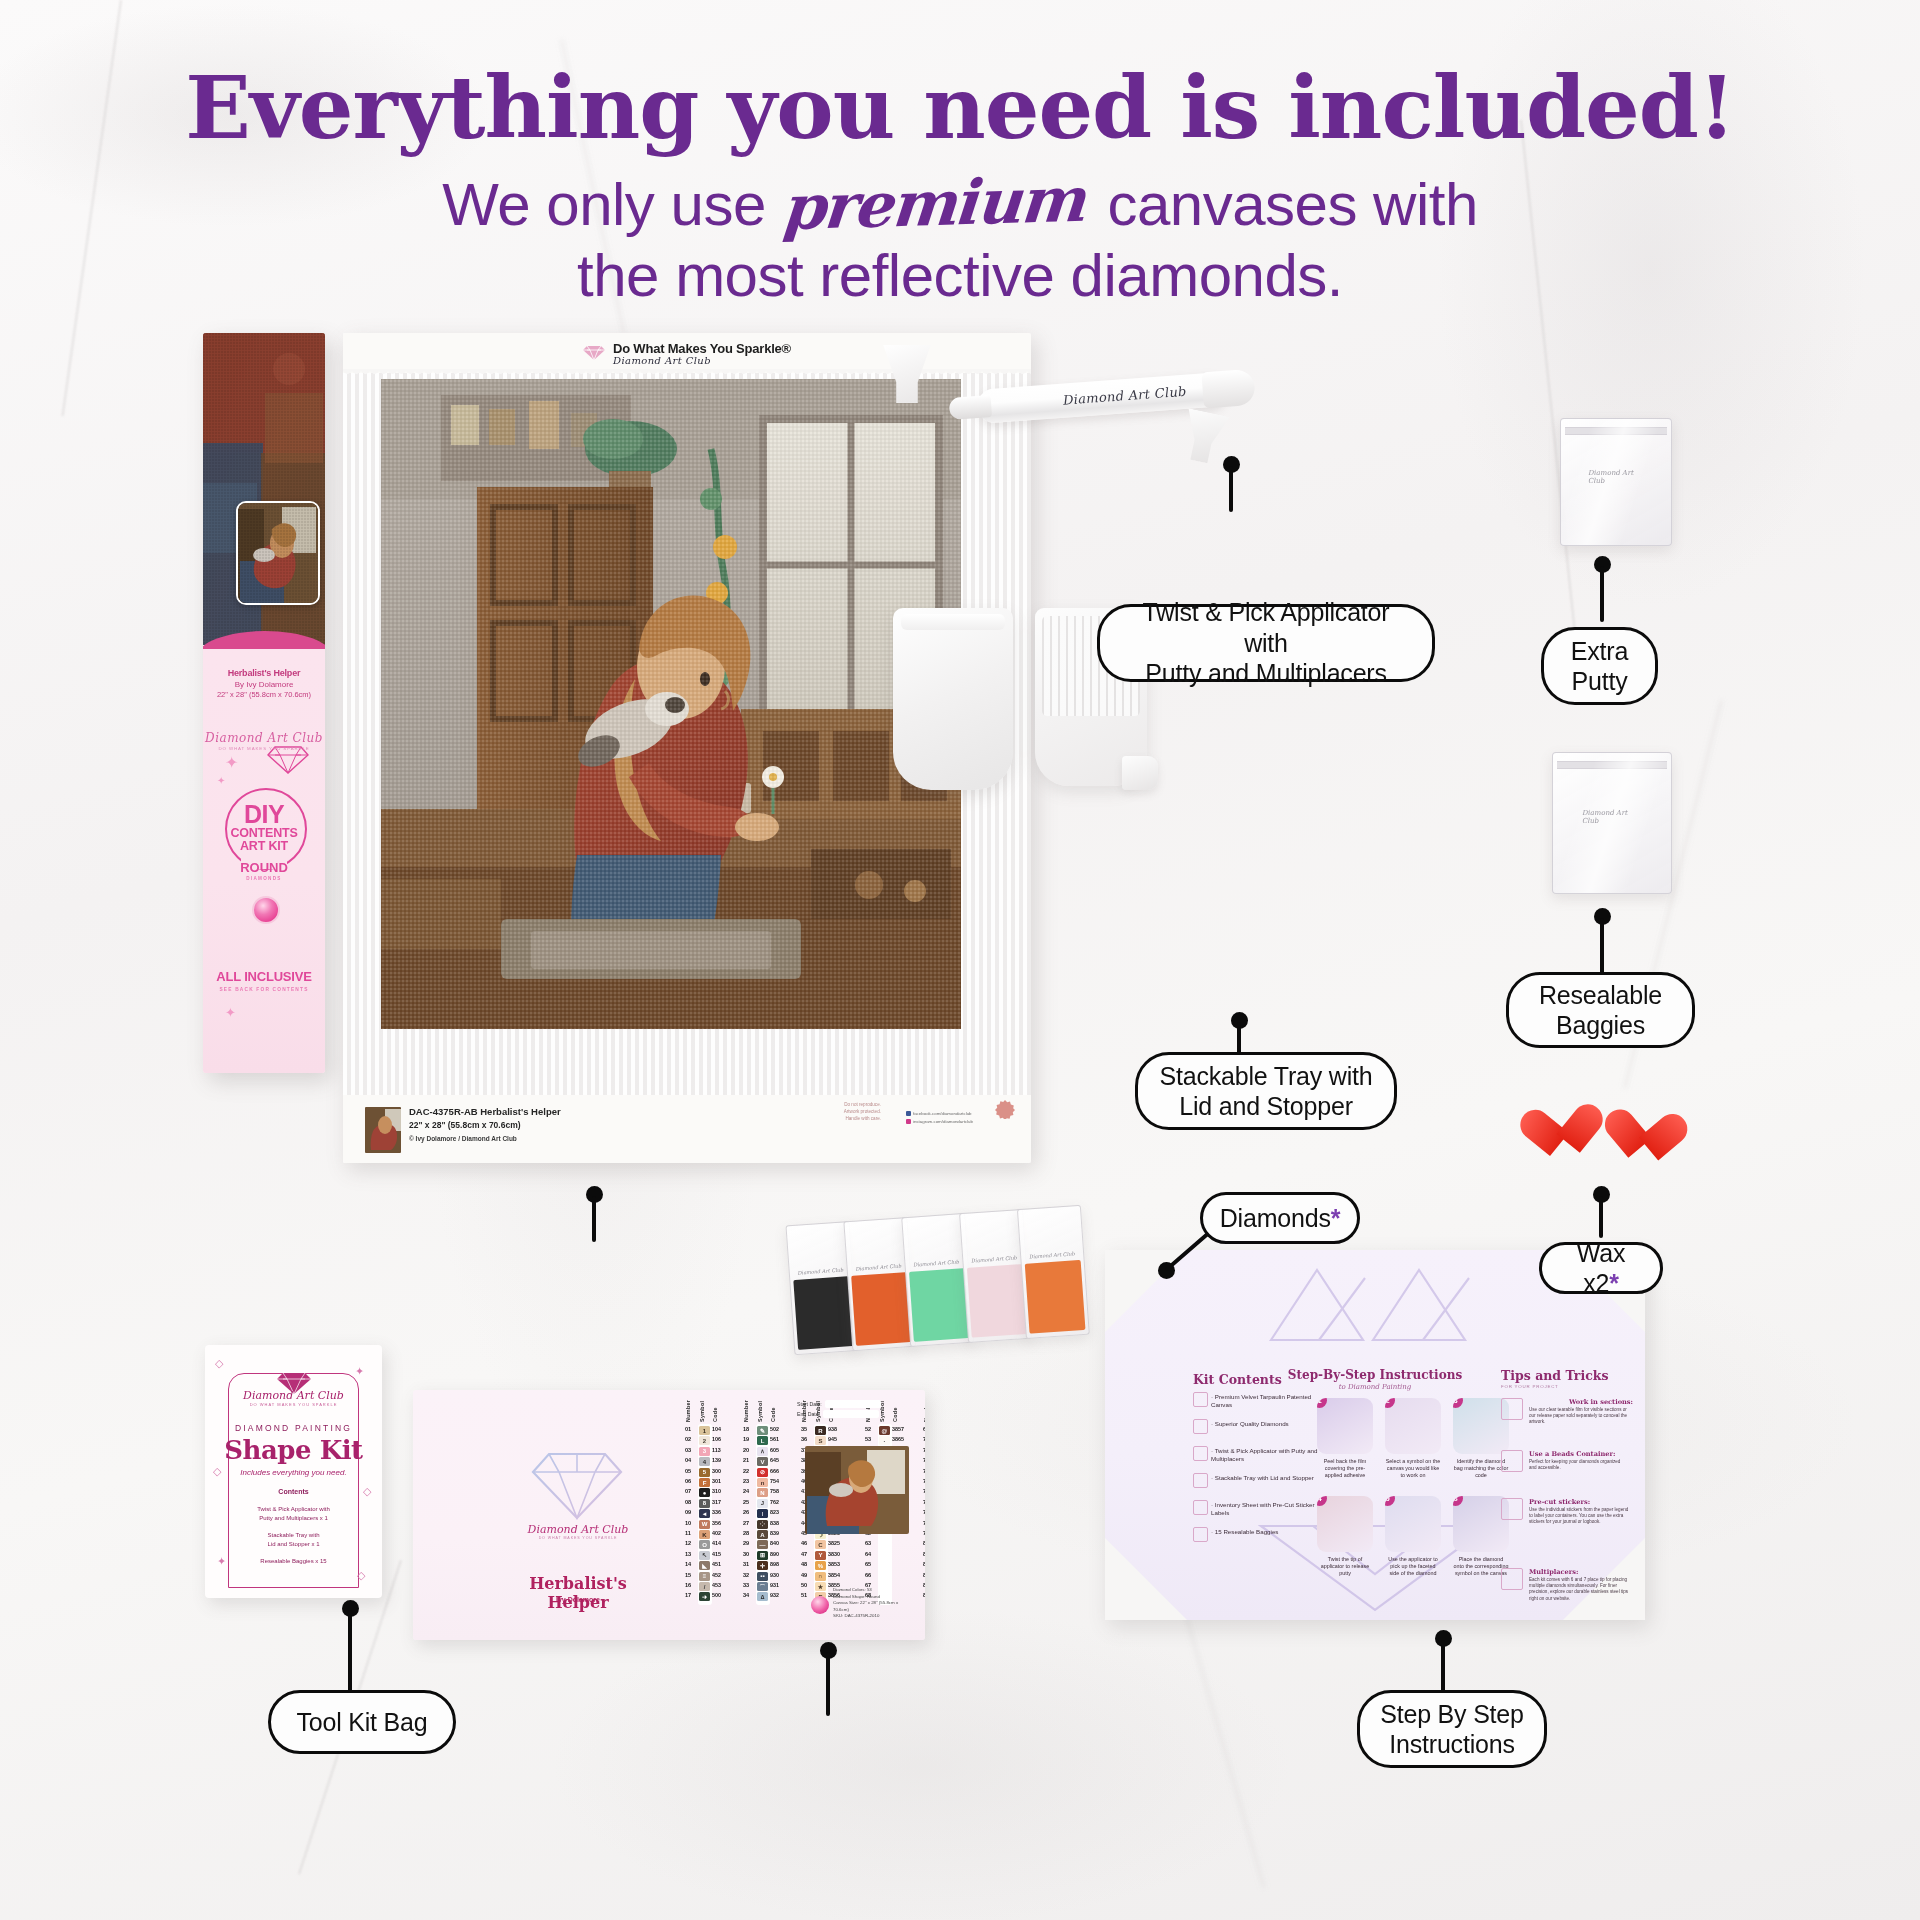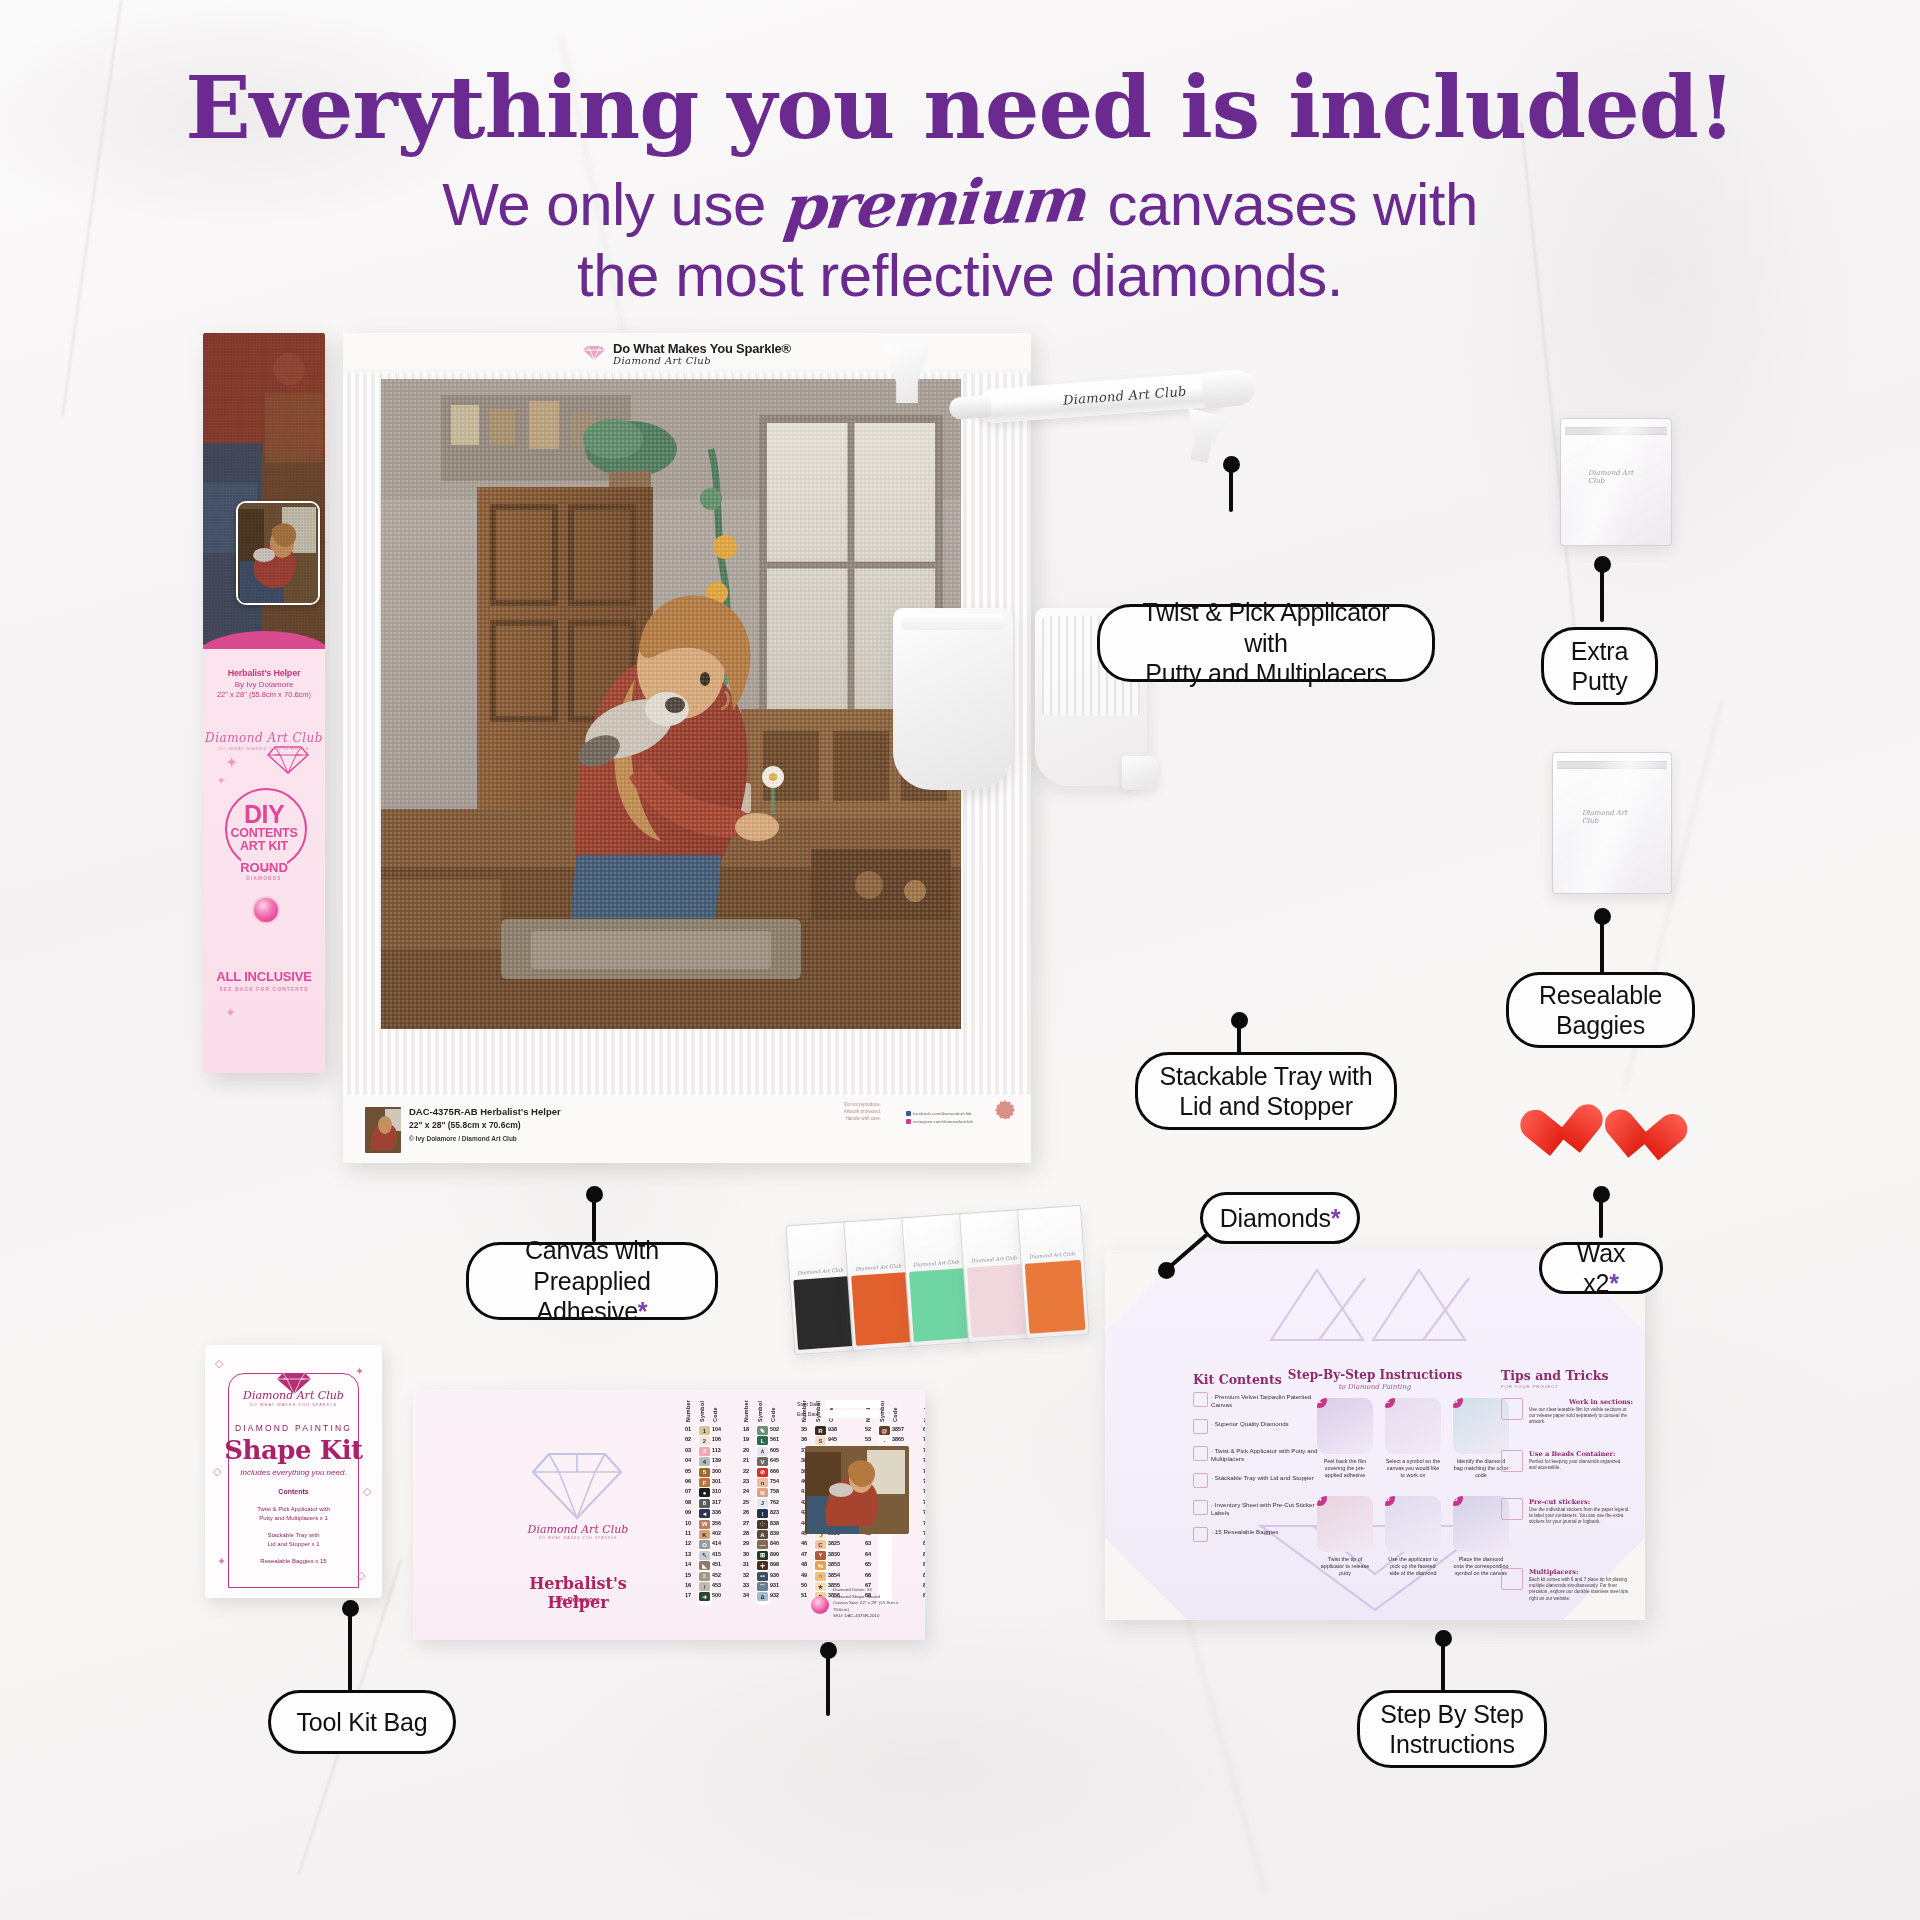--- a/index.html
+++ b/index.html
@@ -1159,23 +1159,20 @@
   </div>
 
   <div class="dot" style="left:1594px;top:908px;"></div>
   <div class="leader" style="left:1602px;top:916px;width:56px;transform:rotate(90deg);"></div>
   <div class="callout" style="left:1506px;top:972px;width:189px;height:76px;">
     <span><span>Resealable</span><br><span>Baggies</span></span>
   </div>
 
   <div class="dot" style="left:586px;top:1186px;"></div>
   <div class="leader" style="left:594px;top:1194px;width:46px;transform:rotate(90deg);"></div>
-  <div class="callout" style="left:466px;top:1242px;width:252px;height:78px;">
-    <span><span>Canvas with</span><br><span>Preapplied Adhesive</span><span class="ast">*</span></span>
-  </div>
 
   <div class="dot" style="left:1158px;top:1262px;"></div>
   <div class="leader" style="left:1166px;top:1268px;width:62px;transform:rotate(-41deg);"></div>
   <div class="callout" style="left:1200px;top:1192px;width:160px;height:52px;">
     <span><span>Diamonds</span><span class="ast">*</span></span>
   </div>
 
   <div class="dot" style="left:1593px;top:1186px;"></div>
   <div class="leader" style="left:1601px;top:1194px;width:42px;transform:rotate(90deg);"></div>
   <div class="callout" style="left:1539px;top:1242px;width:124px;height:52px;">

